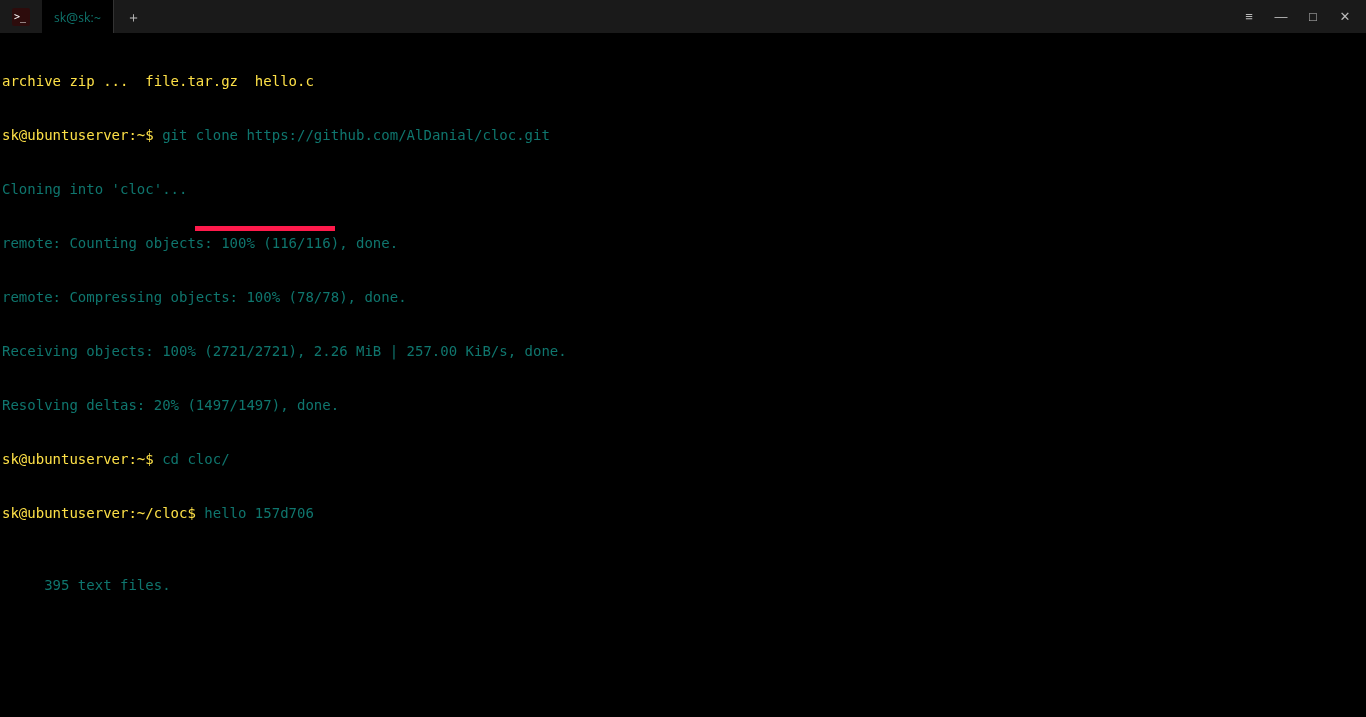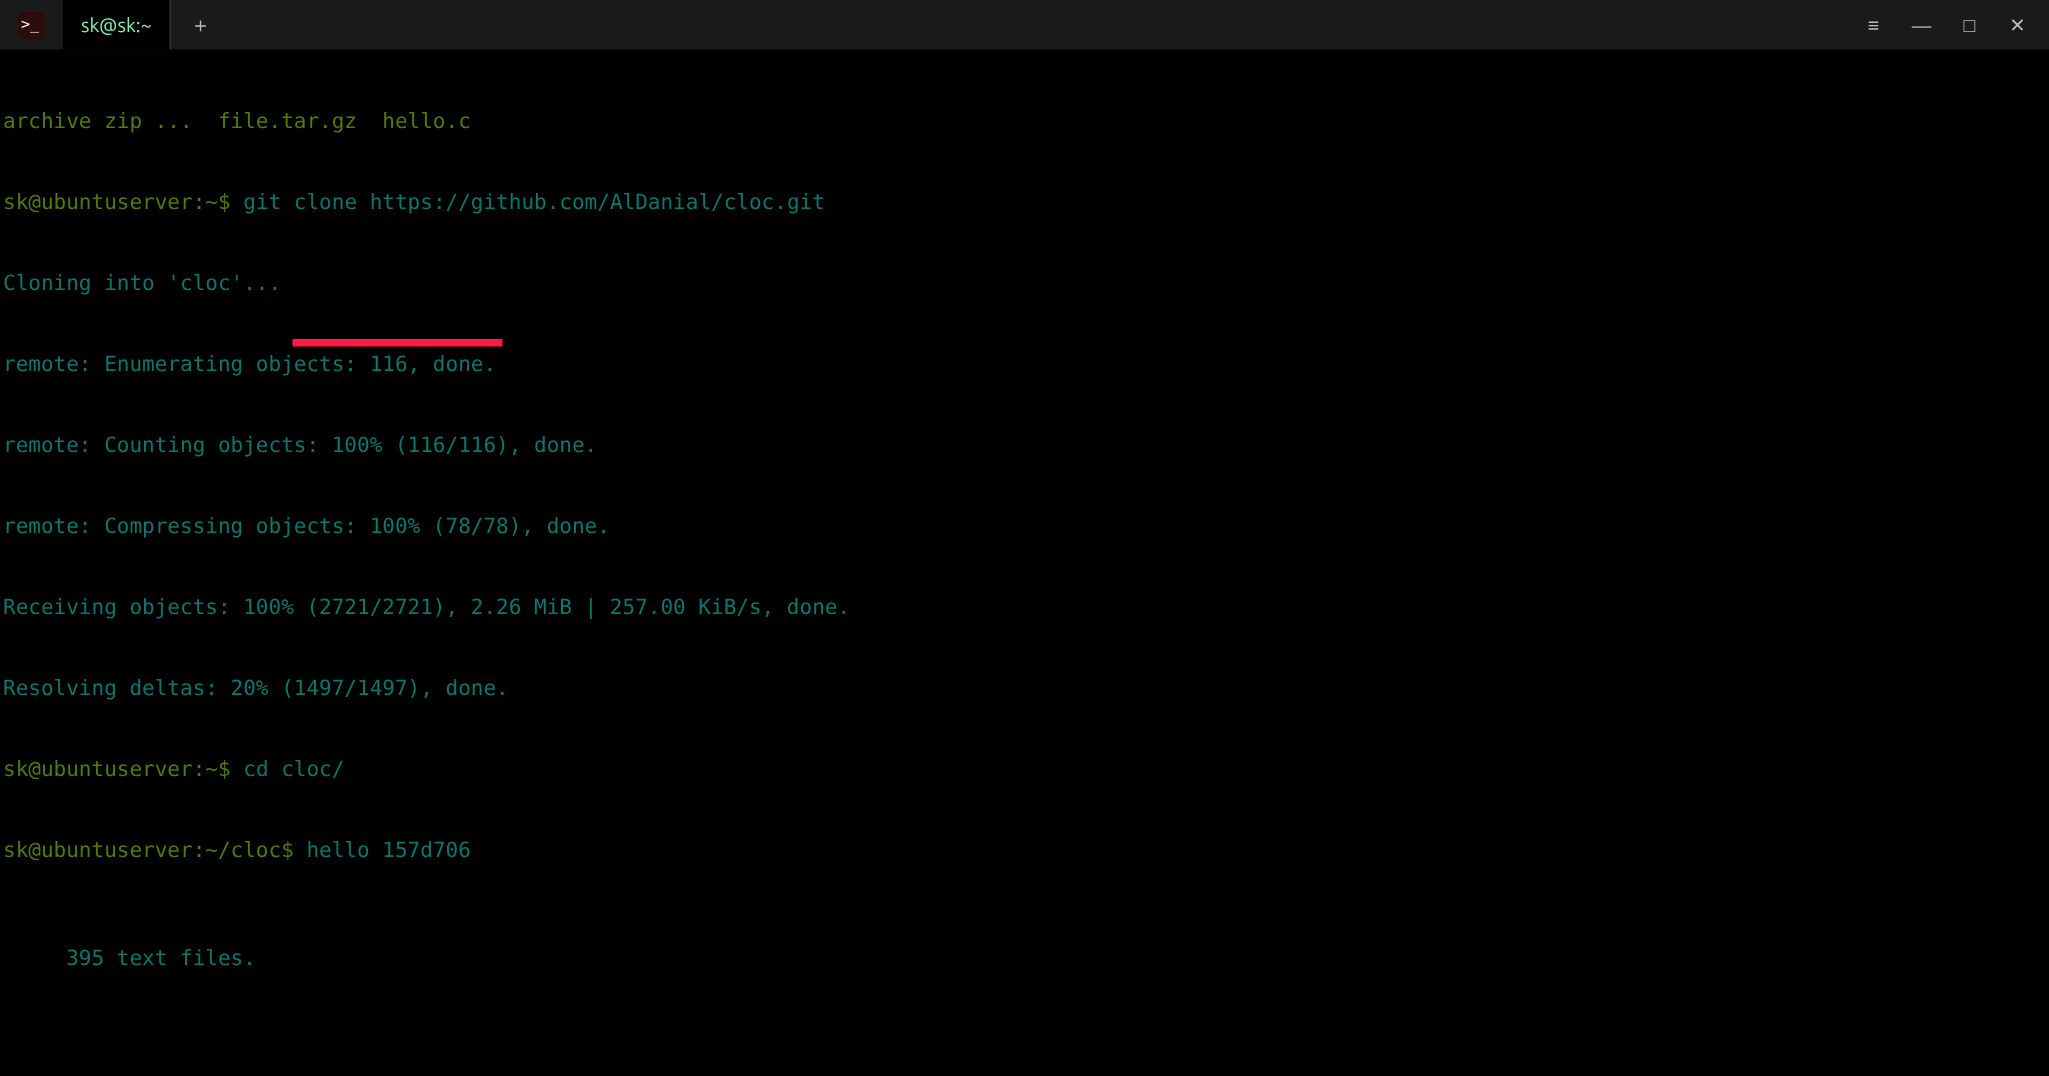--- a/index.html
+++ b/index.html
@@ -37,21 +37,21 @@
     align-items: center;
     justify-content: flex-start;
     padding-left: 2px;
     color: #fff;
     font-family: monospace;
     font-size: 10px;
     border-radius: 2px;
   }
   .tab-active {
     background: #000;
-    color: #86efac;
+    color: #0f766e;
   }
   .tab-new {
     display: flex;
     align-items: center;
     justify-content: center;
     width: 40px;
     color: #bbb;
     border-left: 1px solid #333;
     cursor: pointer;
   }
@@ -71,21 +71,21 @@
     justify-content: center;
     cursor: pointer;
     font-size: 13px;
   }
   
   .term {
     padding: 2px 2px;
     white-space: pre;
     position: relative;
   }
-  .g  { color: #4d7c0f; }      
+  .g  { color: #fde047; }      
   .w  { color: #0f766e; }      
   .row { display: block; }
   .redbar {
     position: absolute;
     width: 140px;
     height: 5px;
     background: #ff1a4b;
     left: 195px;
     top: 192px; 
   }
@@ -117,21 +117,20 @@
     <span class="win-btn">
       <span>✕</span>
     </span>
   </div>
 </div>
 
 <div class="term">
   <span class="row g">archive zip ...  file.tar.gz  hello.c</span>
   <span class="row"><span class="g">sk@ubuntuserver</span><span class="g">:~$ </span><span class="w">git clone https://github.com/AlDanial/cloc.git</span></span>
   <span class="row w">Cloning into 'cloc'...</span>
-  <span class="row w">remote: Enumerating objects: 116, done.</span>
   <span class="row w">remote: Counting objects: 100% (116/116), done.</span>
   <span class="row w">remote: Compressing objects: 100% (78/78), done.</span>
   <span class="row w">Receiving objects: 100% (2721/2721), 2.26 MiB | 257.00 KiB/s, done.</span>
   <span class="row w">Resolving deltas: 20% (1497/1497), done.</span>
   <span class="row"><span class="g">sk@ubuntuserver</span><span class="g">:~$ </span><span class="w">cd cloc/</span></span>
   <span class="row"><span class="g">sk@ubuntuserver</span><span class="g">:~/cloc$ </span><span class="w">hello 157d706</span></span>
   <div class="redbar"></div>
   <span class="row w">     395 text files.</span>
   
   

